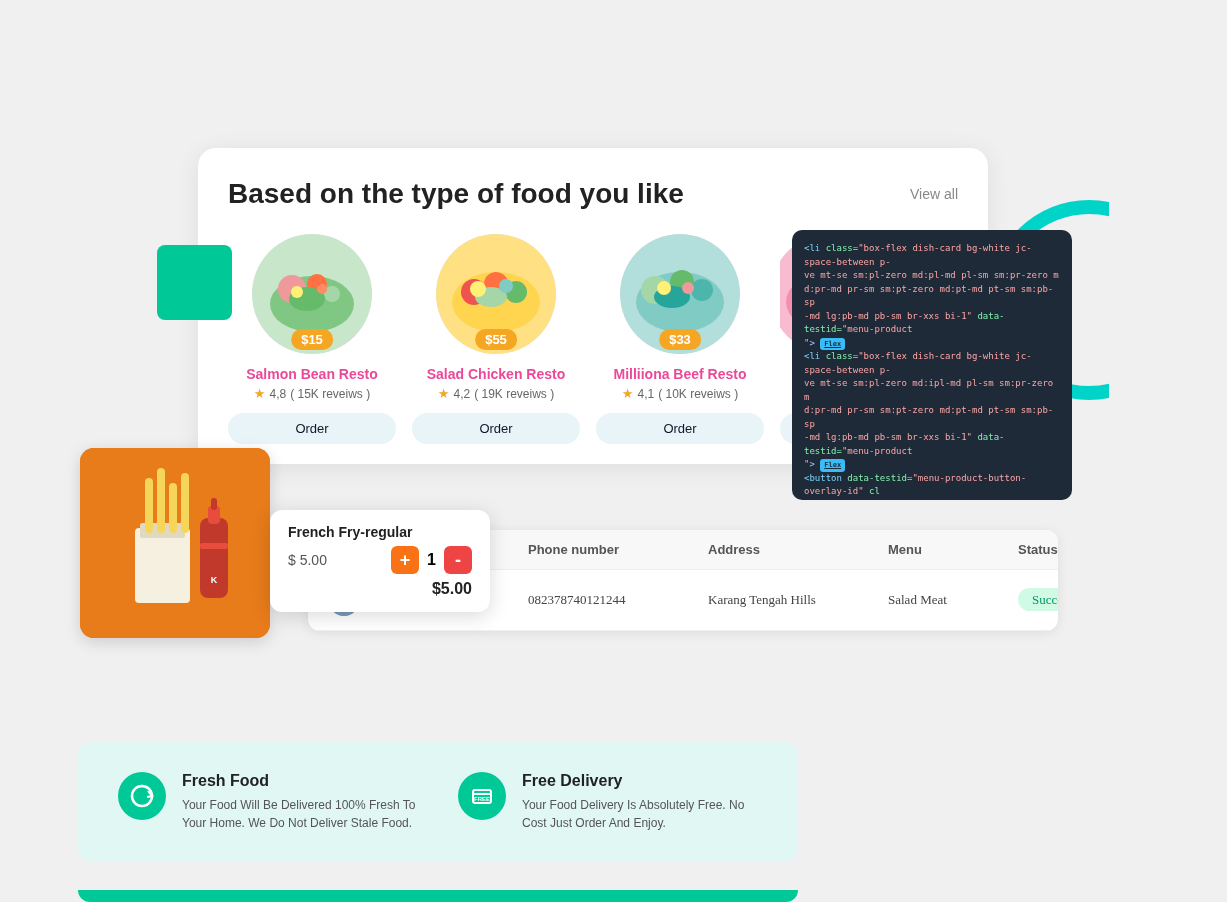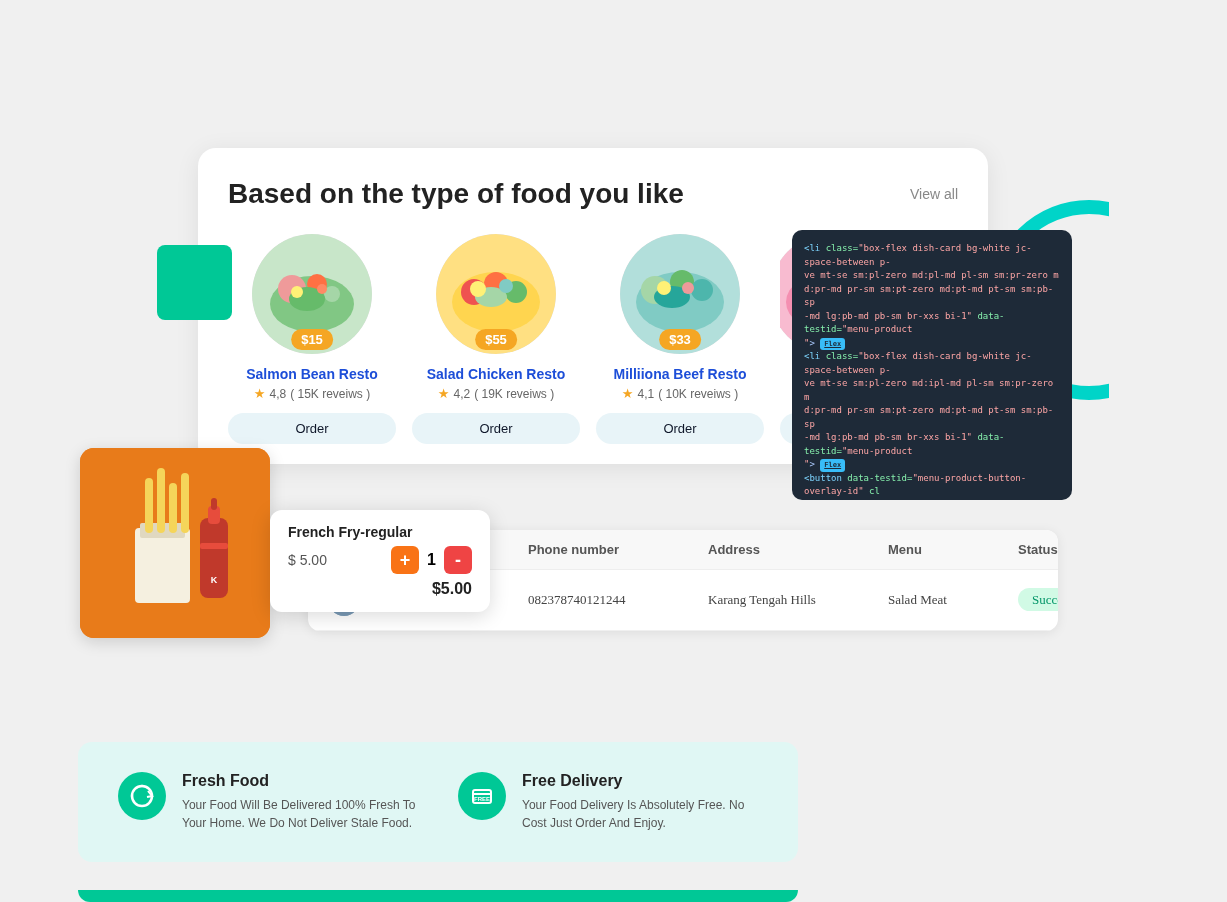--- a/index.html
+++ b/index.html
@@ -87,21 +87,21 @@
       font-size: 13px;
       font-weight: 700;
       padding: 3px 10px;
       border-radius: 12px;
       white-space: nowrap;
     }
 
     .food-name {
       font-size: 14px;
       font-weight: 600;
-      color: #1d4ed8;
+      color: #ec4899;
       text-align: center;
       margin-bottom: 4px;
     }
 
     .food-rating {
       display: flex;
       align-items: center;
       gap: 4px;
       font-size: 12px;
       color: #666;

